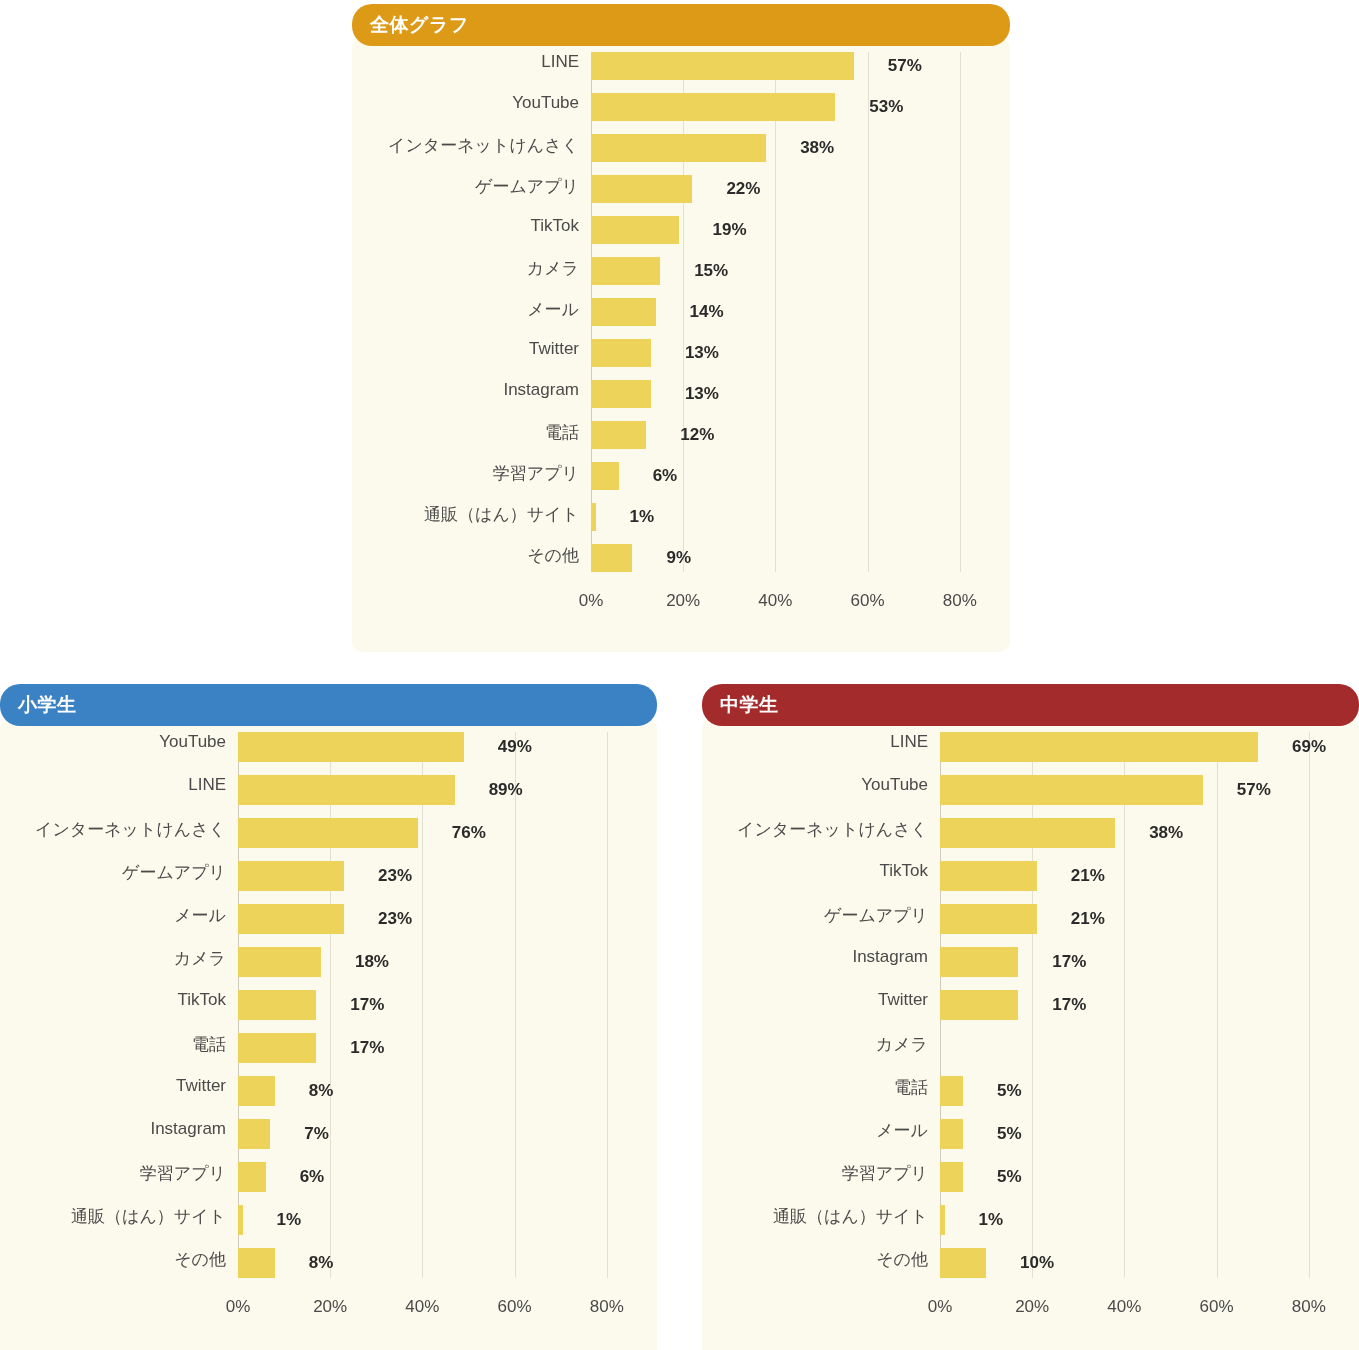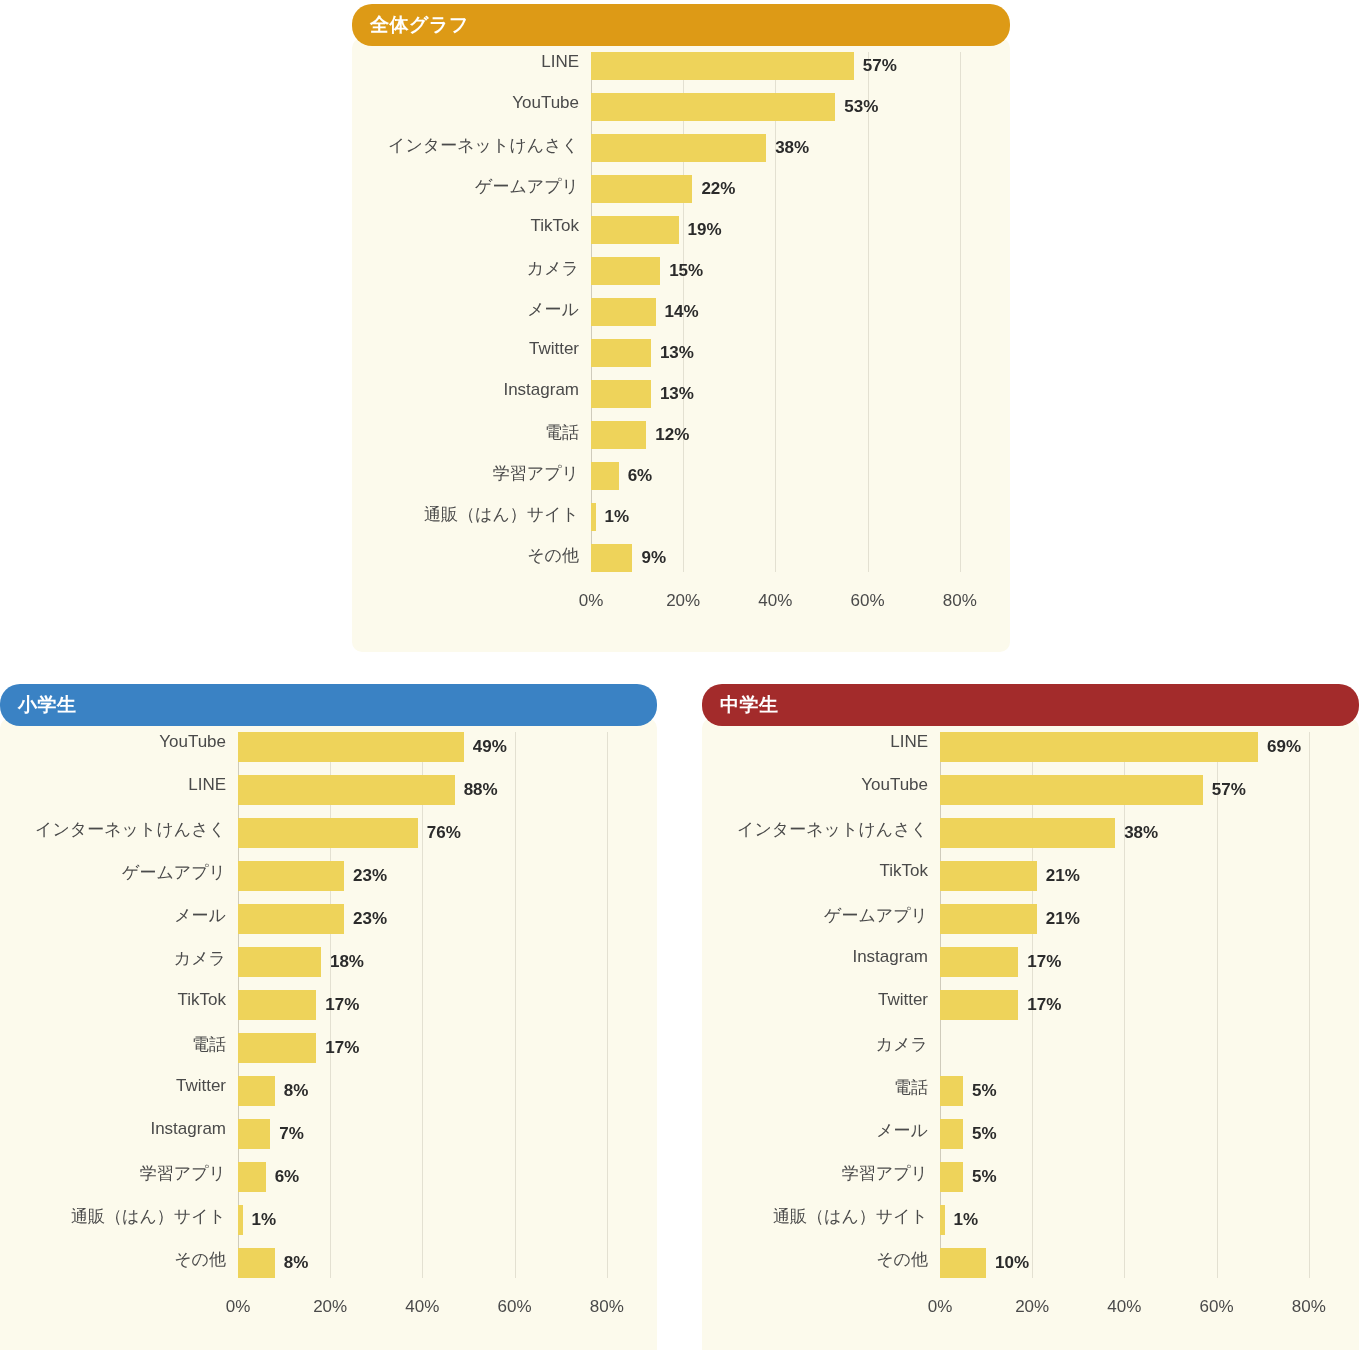--- a/index.html
+++ b/index.html
@@ -78,20 +78,21 @@
   }
   .bar {
     background: #EED35A;
     height: 100%;
   }
   .val-label {
     font-weight: bold;
     color: #2b2b2b;
     white-space: nowrap;
     padding-left: 9px;
+    margin-left: 25px;
   }
 
   .axis {
     position: relative;
     height: 34px;
   }
   .tick {
     position: absolute;
     top: 6px;
     transform: translateX(-50%);
@@ -269,21 +270,21 @@
               <div class="cat-label">YouTube</div>
               <div class="bar-area">
                 <div class="bar" style="width: 56.3218%; background: rgb(238, 211, 90);"></div>
                 <div class="val-label">49%</div>
               </div>
             </div>
             <div class="row">
               <div class="cat-label">LINE</div>
               <div class="bar-area">
                 <div class="bar" style="width: 54.023%; background: rgb(238, 211, 90);"></div>
-                <div class="val-label">88%</div>
+                <div class="val-label">89%</div>
               </div>
             </div>
             <div class="row">
               <div class="cat-label">インターネットけんさく</div>
               <div class="bar-area">
                 <div class="bar" style="width: 44.8276%; background: rgb(238, 211, 90);"></div>
                 <div class="val-label">76%</div>
               </div>
             </div>
             <div class="row">

